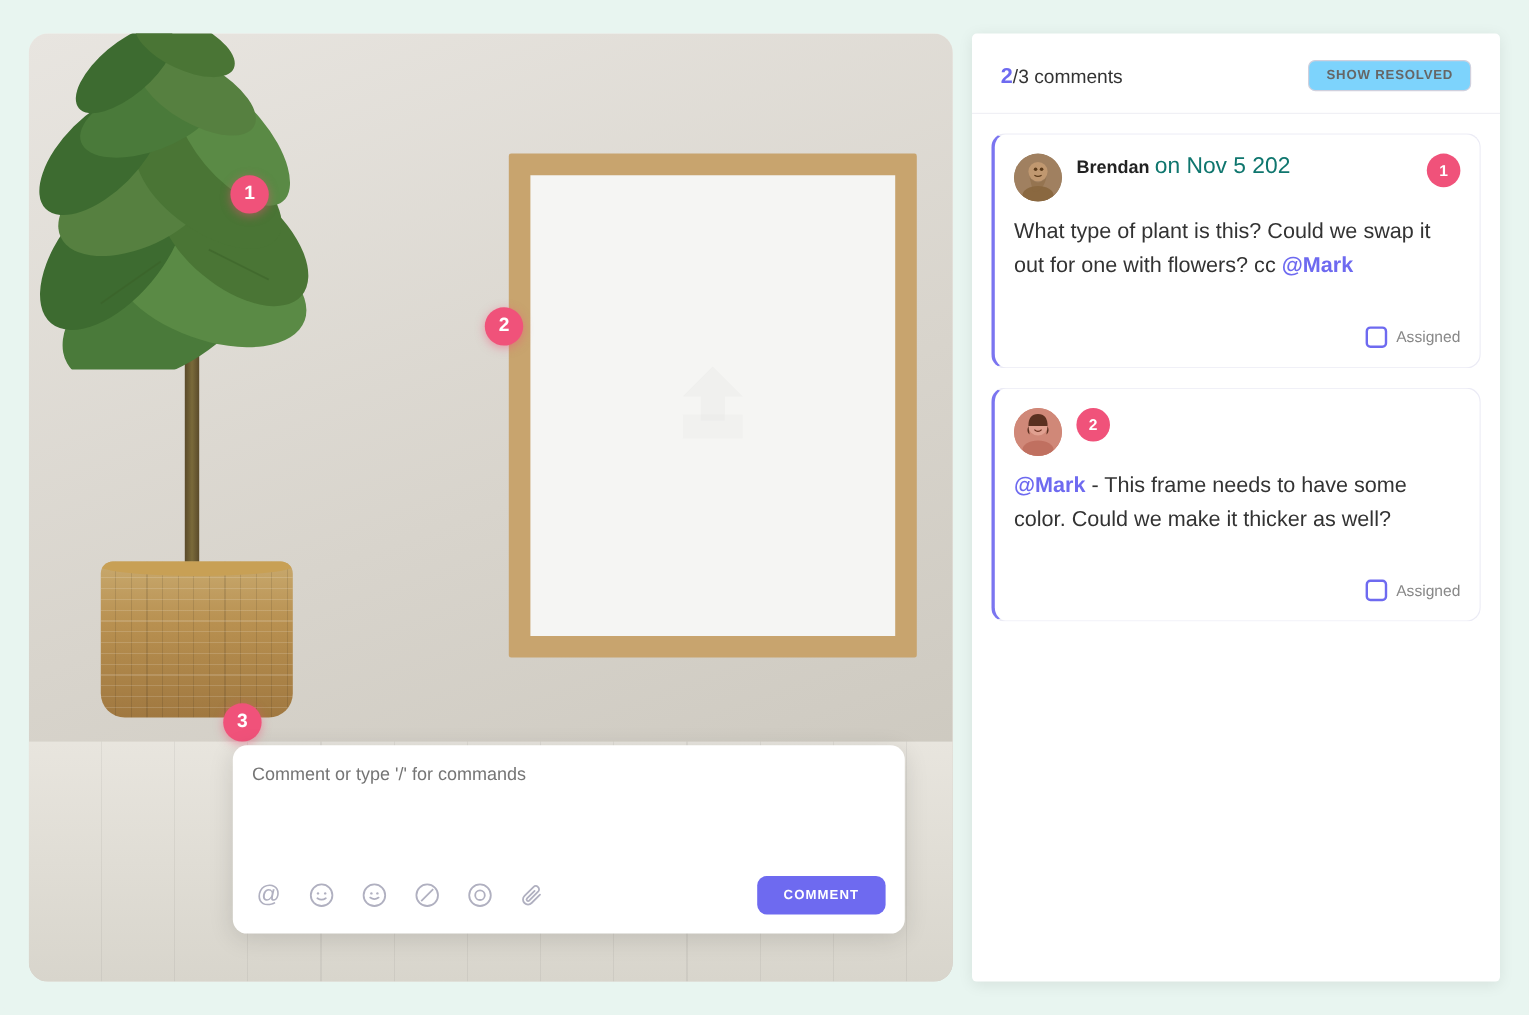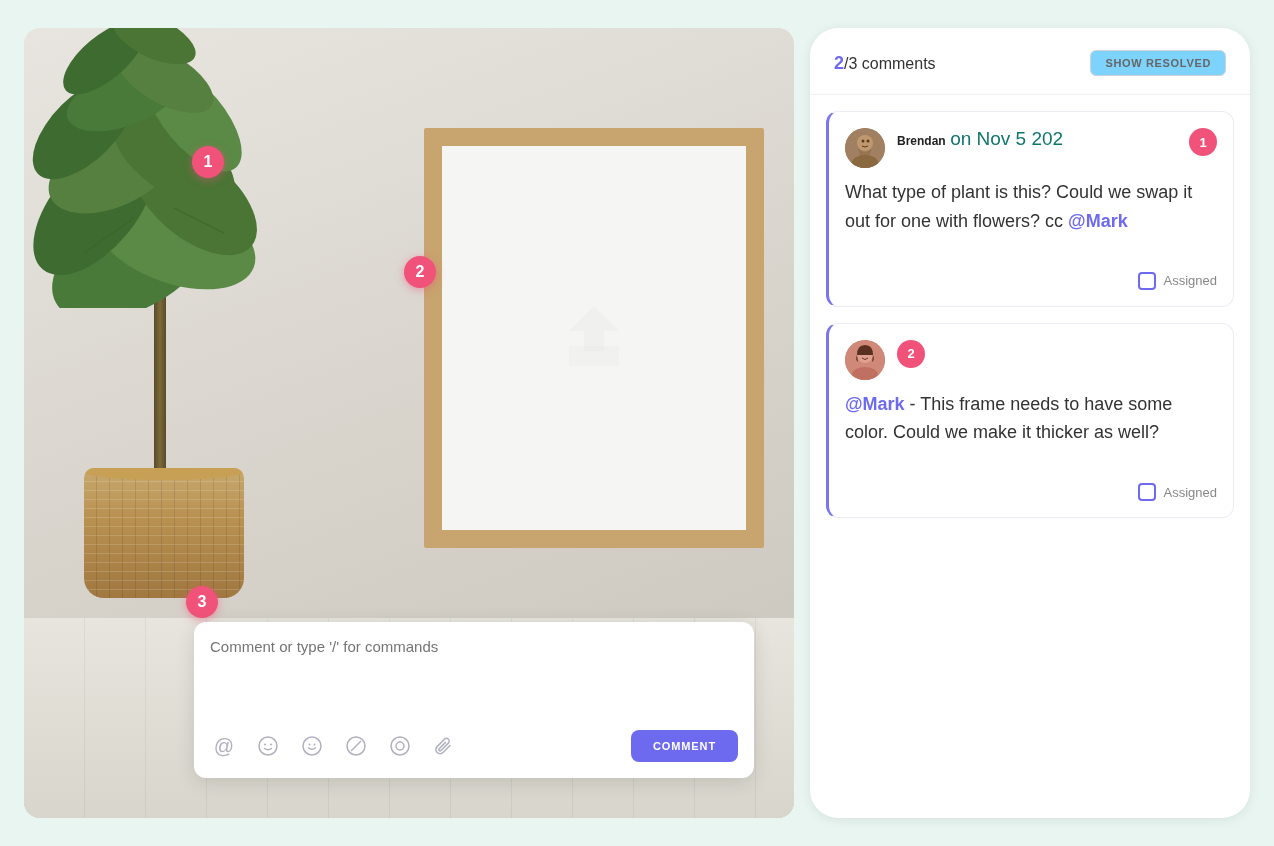--- a/index.html
+++ b/index.html
@@ -218,21 +218,21 @@
       font-size: 11px;
       font-weight: 700;
       letter-spacing: 0.08em;
       cursor: pointer;
     }
     
     .right-panel {
       width: 440px;
       height: 790px;
       background: white;
-      border-radius: 28px;
+      border-radius: 4px;
       overflow: hidden;
       display: flex;
       flex-direction: column;
       box-shadow: 0 2px 12px rgba(0,0,0,0.08);
     }
     .panel-header {
       padding: 22px 24px 18px;
       display: flex;
       align-items: center;
       justify-content: space-between;
@@ -302,21 +302,21 @@
       align-items: center;
       justify-content: center;
       color: white;
       font-size: 18px;
     }
     .comment-meta {
       flex: 1;
     }
     .comment-author {
       font-weight: 700;
-      font-size: 12px;
+      font-size: 15px;
       color: #222;
     }
     .comment-date {
       font-size: 19px;
       color: #0f766e;
       font-weight: 400;
     }
     .comment-number-badge {
       width: 28px;
       height: 28px;

